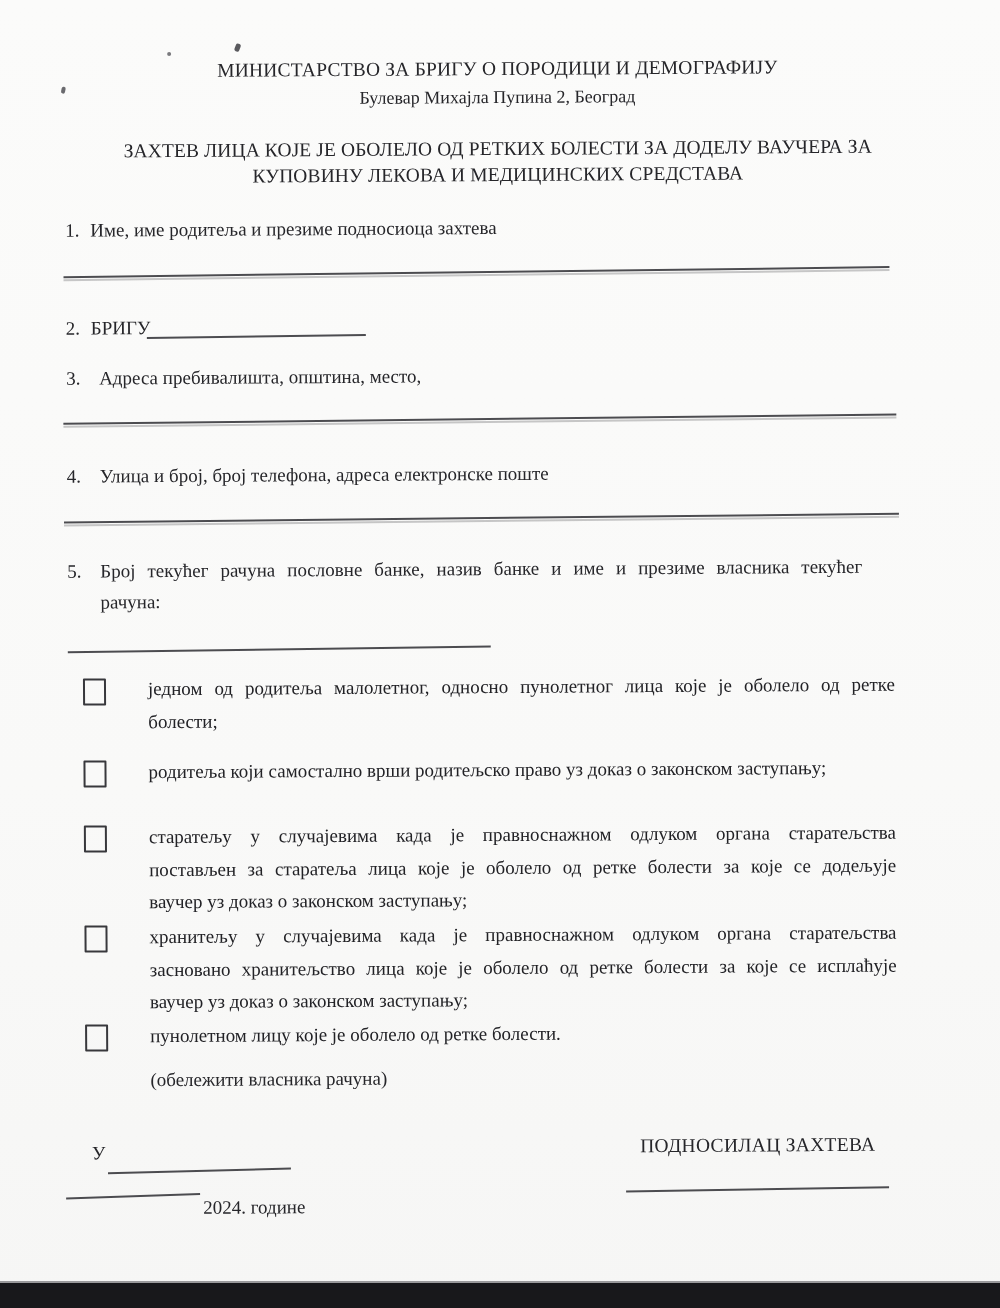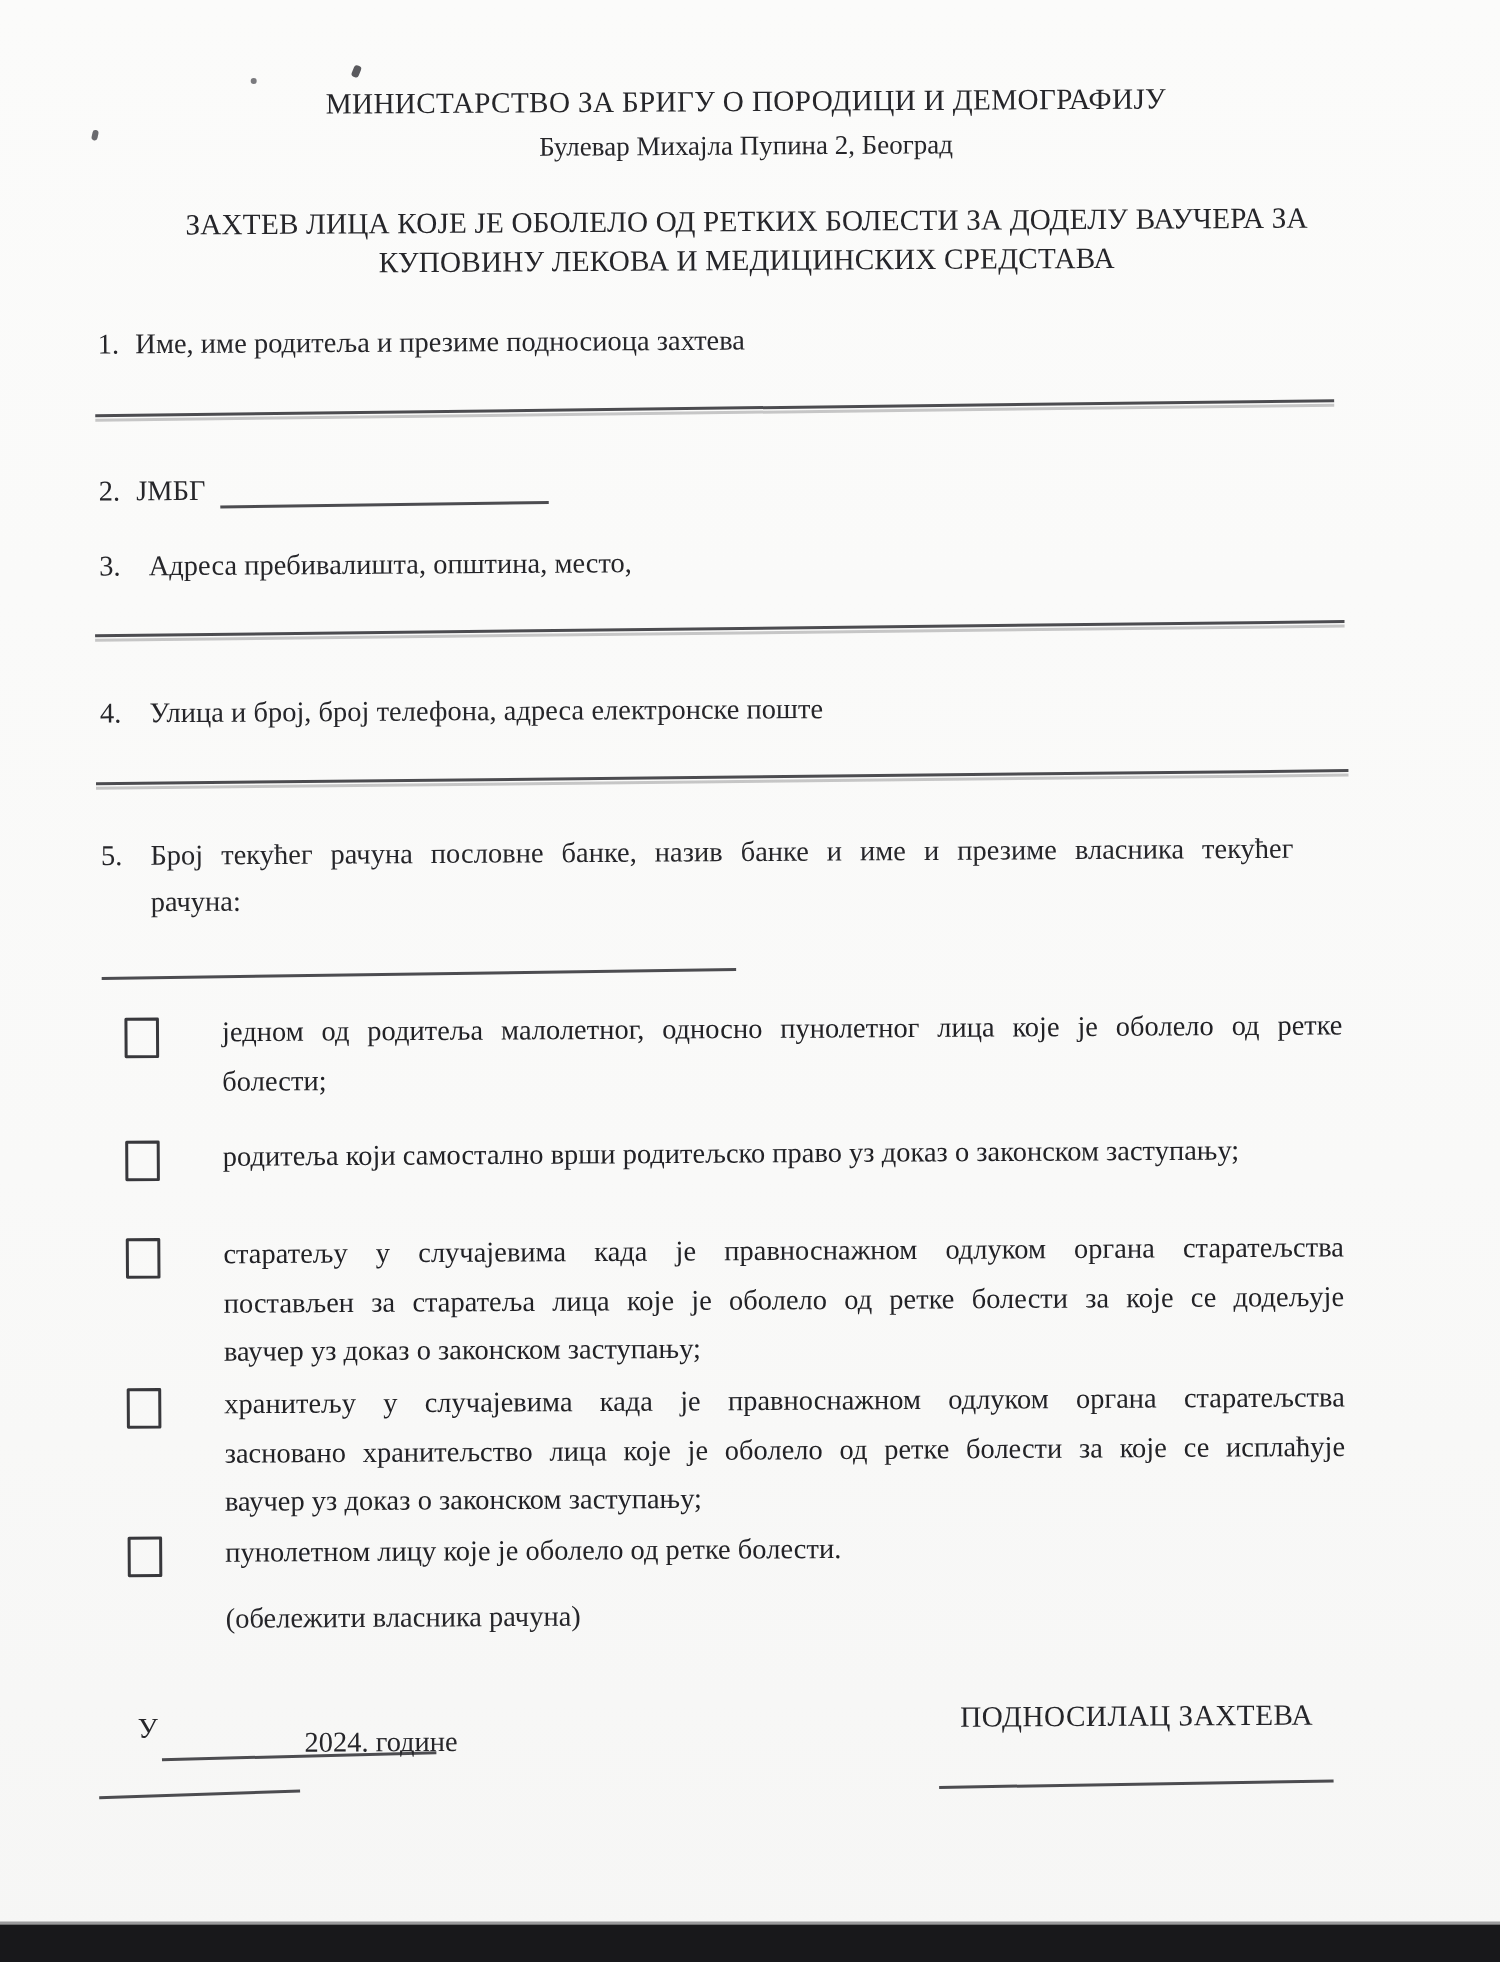--- a/index.html
+++ b/index.html
@@ -55,21 +55,21 @@
     <div class="abs center h-title" style="top:164px;">КУПОВИНУ ЛЕКОВА И МЕДИЦИНСКИХ СРЕДСТАВА</div>
 
     <div class="abs item body-t" style="top:212px;">
       <span class="num num-narrow">1.</span>
       <span>Име, име родитеља и презиме подносиоца захтева</span>
     </div>
     <div class="abs fill-line" style="top:271px; left:65px; width:826px; transform:rotate(-0.35deg);"></div>
 
     <div class="abs item body-t" style="top:310px;">
       <span class="num num-narrow">2.</span>
-      <span>ЈМБГ</span>
+      <span>БРИГУ</span>
     </div>
     <div class="abs fill-line thin" style="top:334px; left:148px; width:219px; transform:rotate(-0.4deg);"></div>
 
     <div class="abs item body-t" style="top:360px;">
       <span class="num num-wide">3.</span>
       <span>Адреса пребивалишта, општина, место,</span>
     </div>
     <div class="abs fill-line" style="top:418px; left:64px; width:833px; transform:rotate(-0.3deg);"></div>
 
     <div class="abs item body-t" style="top:458px;">
@@ -115,21 +115,21 @@
     <div class="abs cb-box" style="left:82px; top:1022px;"></div>
     <div class="abs cb-text" style="top:1018px;">
       <div>пунолетном лицу које је оболело од ретке болести.</div>
     </div>
 
     <div class="abs note-t" style="left:147px; top:1067px;">(обележити власника рачуна)</div>
 
     <div class="abs foot-t" style="left:88px; top:1140px;">У</div>
     <div class="abs fill-line thin" style="top:1168px; left:104px; width:183px; transform:rotate(-1.1deg);"></div>
     <div class="abs fill-line thin" style="top:1193px; left:62px; width:134px; transform:rotate(-1.6deg);"></div>
-    <div class="abs foot-t" style="left:199px; top:1150px;">2024. године</div>
+    <div class="abs foot-t" style="left:199px; top:1195px;">2024. године</div>
 
     <div class="abs sig-title" style="left:628px; top:1136px; width:252px; text-align:center;">ПОДНОСИЛАЦ ЗАХТЕВА</div>
     <div class="abs fill-line thin" style="top:1190px; left:622px; width:263px; transform:rotate(-0.6deg);"></div>
 
   </div>
 
   <div class="bottom-gray-line"></div>
   <div class="bottom-strip"></div>
 </div>
 

